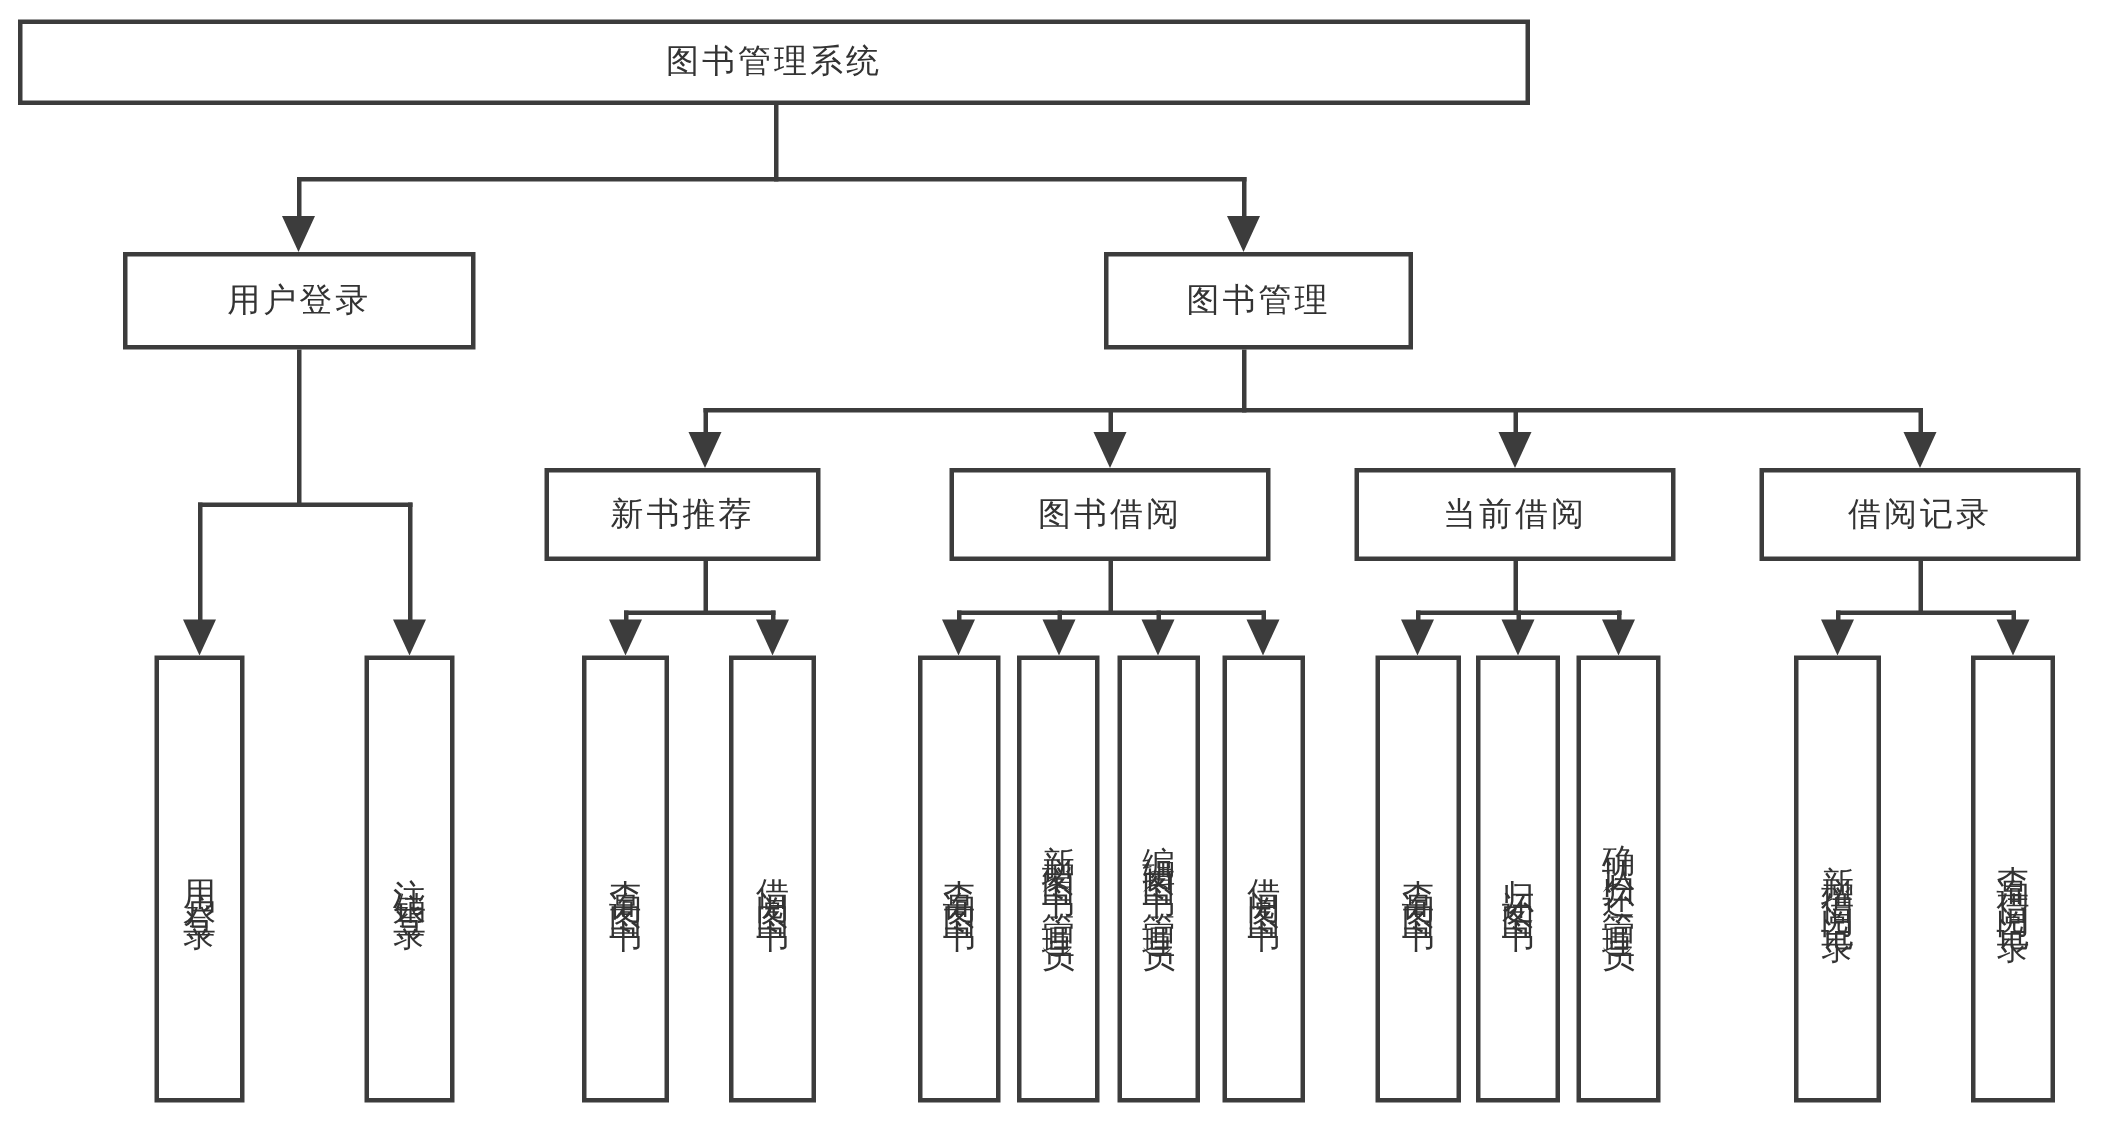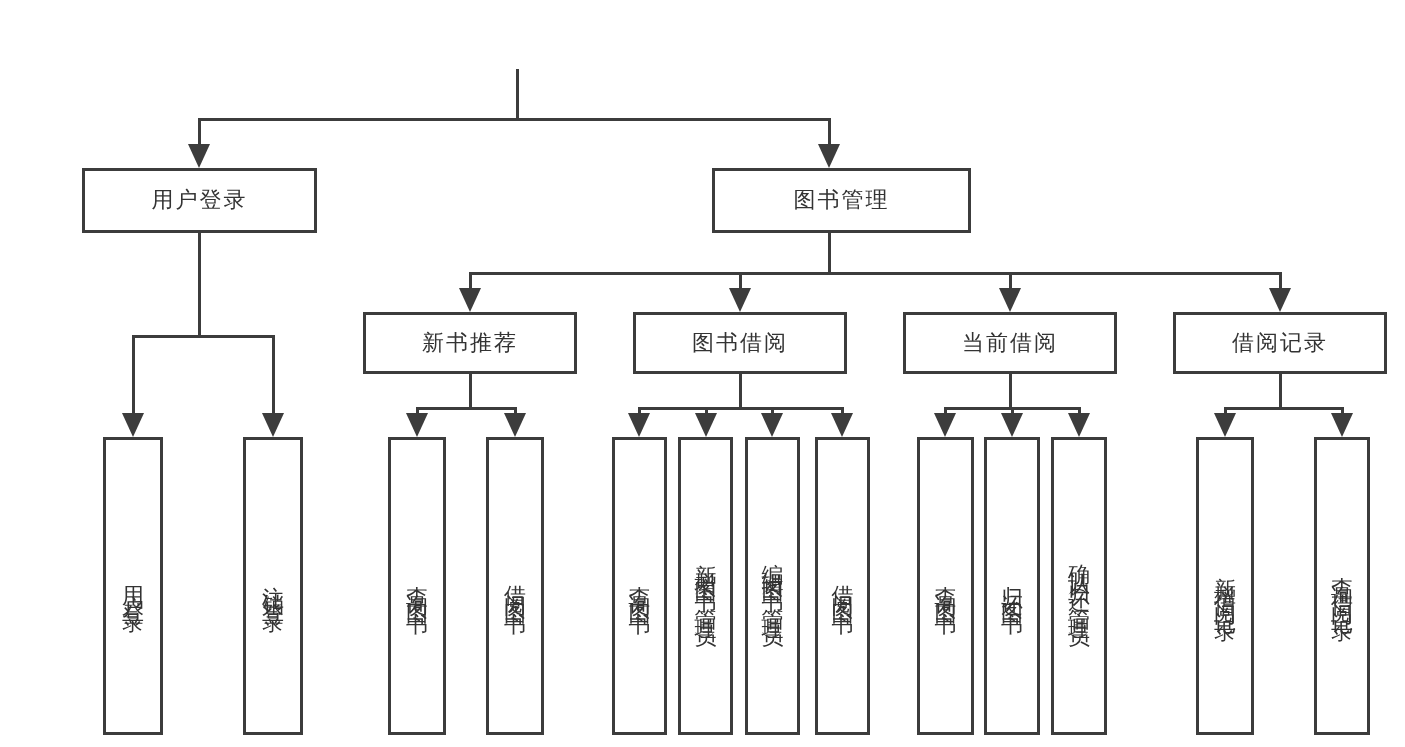--- a/index.html
+++ b/index.html
@@ -106,23 +106,24 @@
     <div class="line" style="left: 943.5px; top: 406.5px; width: 3px; height: 13px;"></div>
     <div class="arrow-head" style="left: 934px; top: 413px;"></div>
     <div class="line" style="left: 1010.5px; top: 406.5px; width: 3px; height: 13px;"></div>
     <div class="arrow-head" style="left: 1001px; top: 413px;"></div>
     <div class="line" style="left: 1077.5px; top: 406.5px; width: 3px; height: 13px;"></div>
     <div class="arrow-head" style="left: 1068px; top: 413px;"></div>
     <div class="line" style="left: 1223.5px; top: 406.5px; width: 3px; height: 13px;"></div>
     <div class="arrow-head" style="left: 1214px; top: 413px;"></div>
     <div class="line" style="left: 1340.5px; top: 406.5px; width: 3px; height: 13px;"></div>
     <div class="arrow-head" style="left: 1331px; top: 413px;"></div>
+    <div class="node" style="left: 12px; top: 13px; width: 1008px; height: 57px;">图书管理系统</div>
     <div class="node" style="left: 82px; top: 168px; width: 235px; height: 65px;">用户登录</div>
-    <div class="node" style="left: 712px; top: 168px; width: 259px; height: 65px;">图书管理</div>
-    <div class="node" style="left: 363px; top: 312px; width: 214px; height: 62px;">新书推荐</div>
+    <div class="node" style="left: 736px; top: 168px; width: 206px; height: 65px;">图书管理</div>
+    <div class="node" style="left: 363px; top: 312px; width: 184px; height: 62px;">新书推荐</div>
     <div class="node" style="left: 633px; top: 312px; width: 214px; height: 62px;">图书借阅</div>
     <div class="node" style="left: 903px; top: 312px; width: 214px; height: 62px;">当前借阅</div>
     <div class="node" style="left: 1173px; top: 312px; width: 214px; height: 62px;">借阅记录</div>
     <div class="node vertical" style="left: 103px; top: 437px; width: 60px; height: 298px;">用户登录</div>
     <div class="node vertical" style="left: 243px; top: 437px; width: 60px; height: 298px;">注销登录</div>
     <div class="node vertical" style="left: 388px; top: 437px; width: 58px; height: 298px;">查询图书</div>
     <div class="node vertical" style="left: 486px; top: 437px; width: 58px; height: 298px;">借阅图书</div>
     <div class="node vertical" style="left: 612px; top: 437px; width: 55px; height: 298px;">查询图书</div>
     <div class="node vertical" style="left: 678px; top: 437px; width: 55px; height: 298px;">新增图书（管理员）</div>
     <div class="node vertical" style="left: 745px; top: 437px; width: 55px; height: 298px;">编辑图书（管理员）</div>

